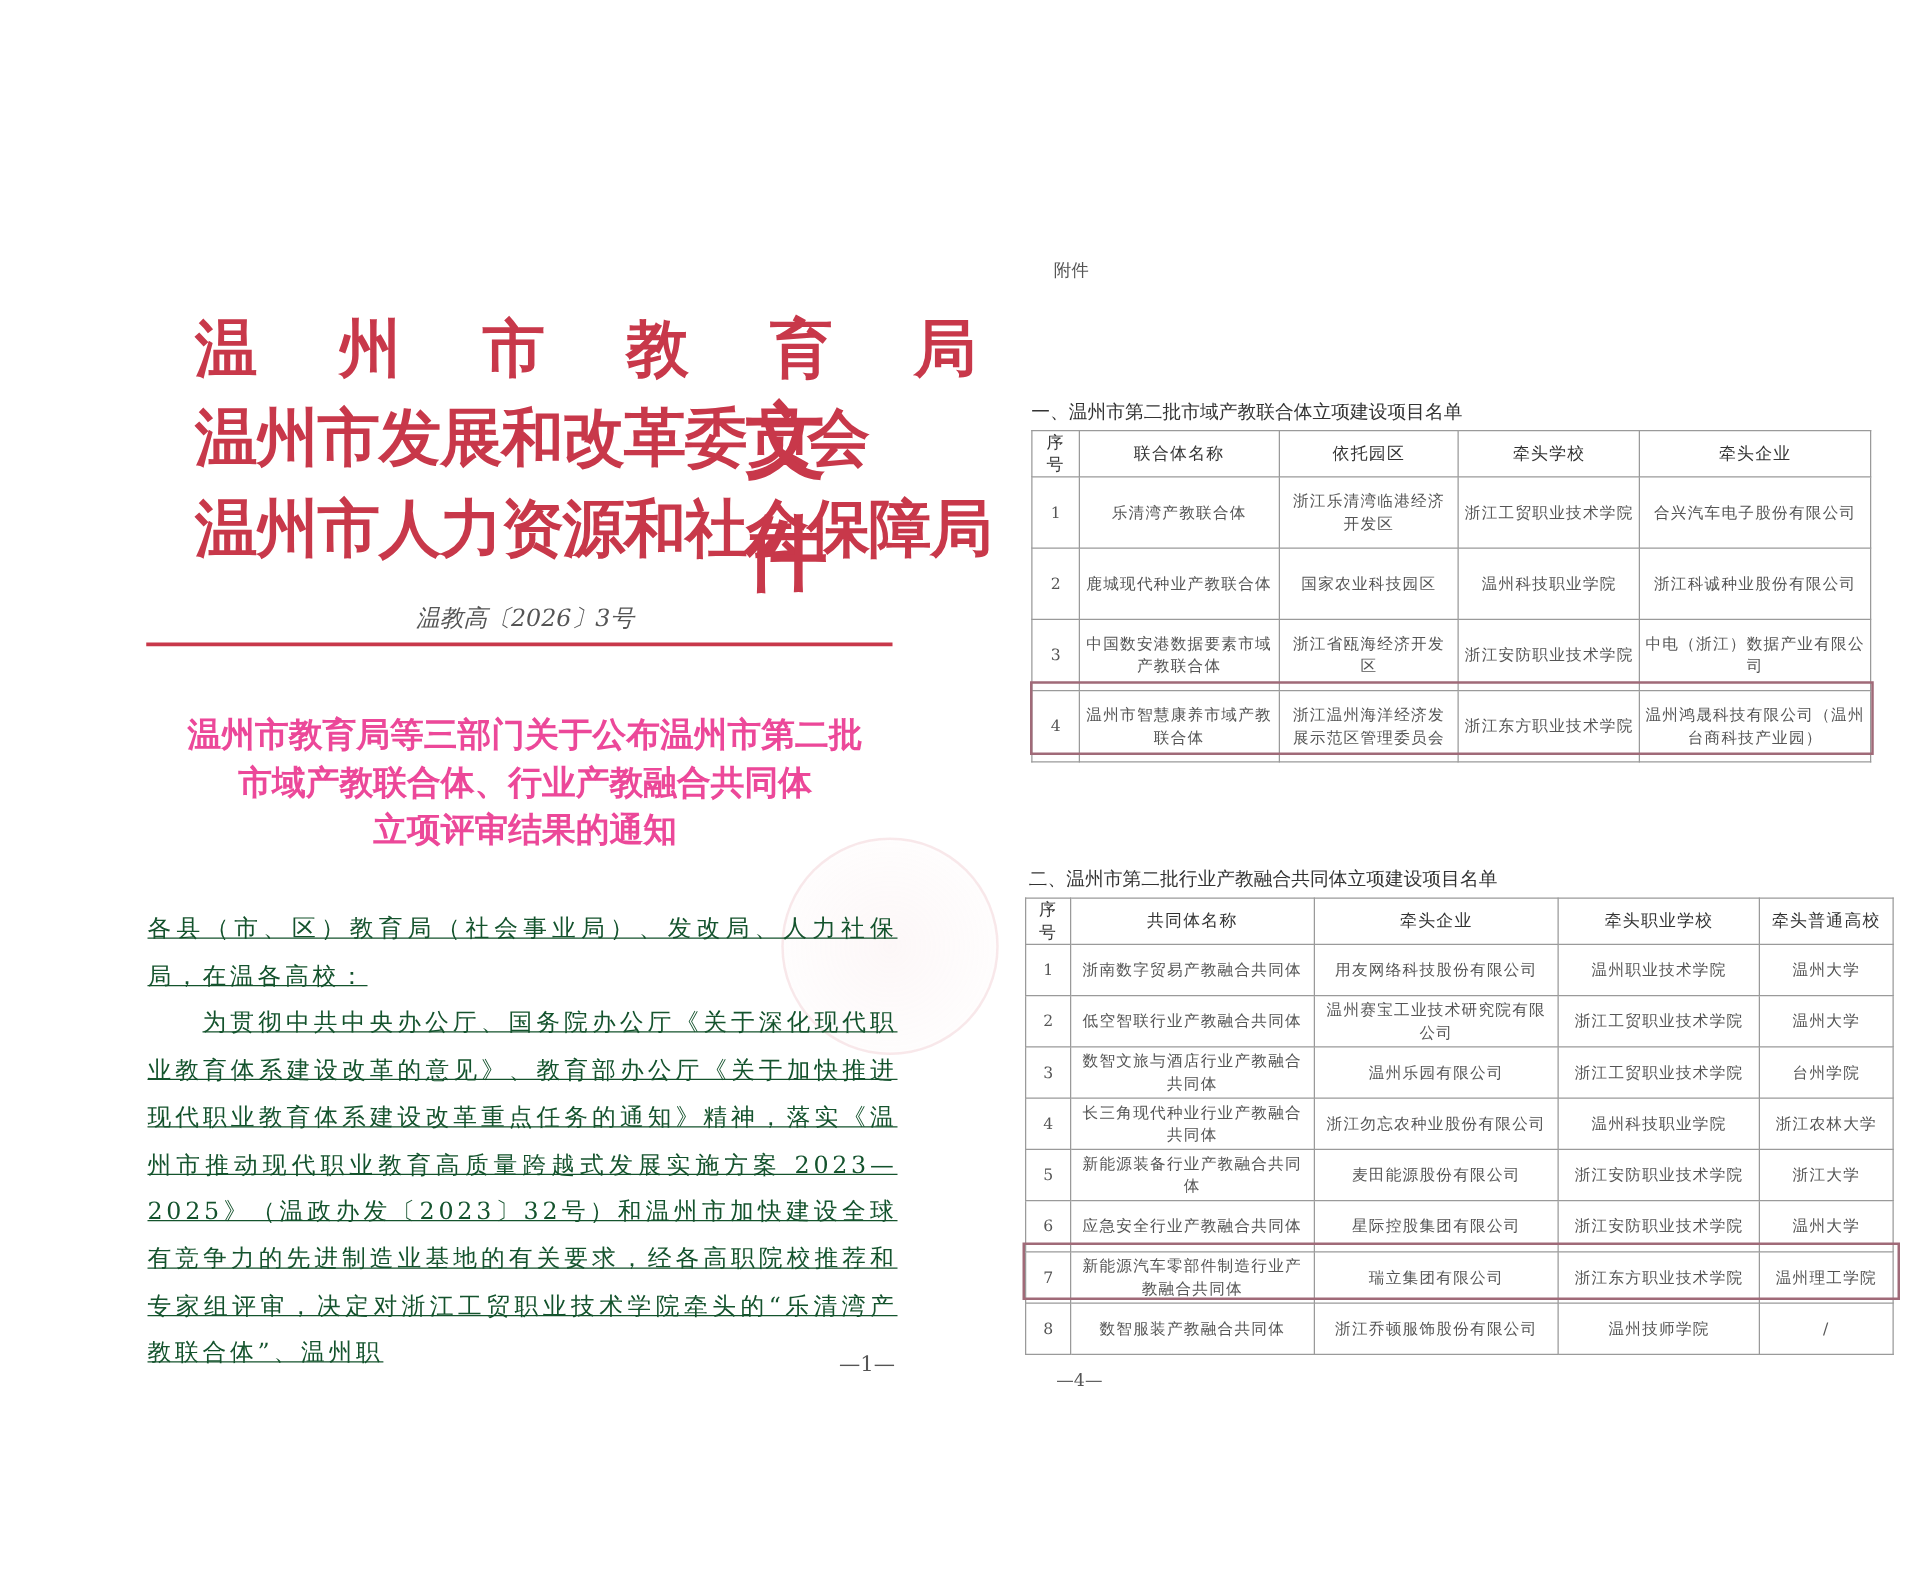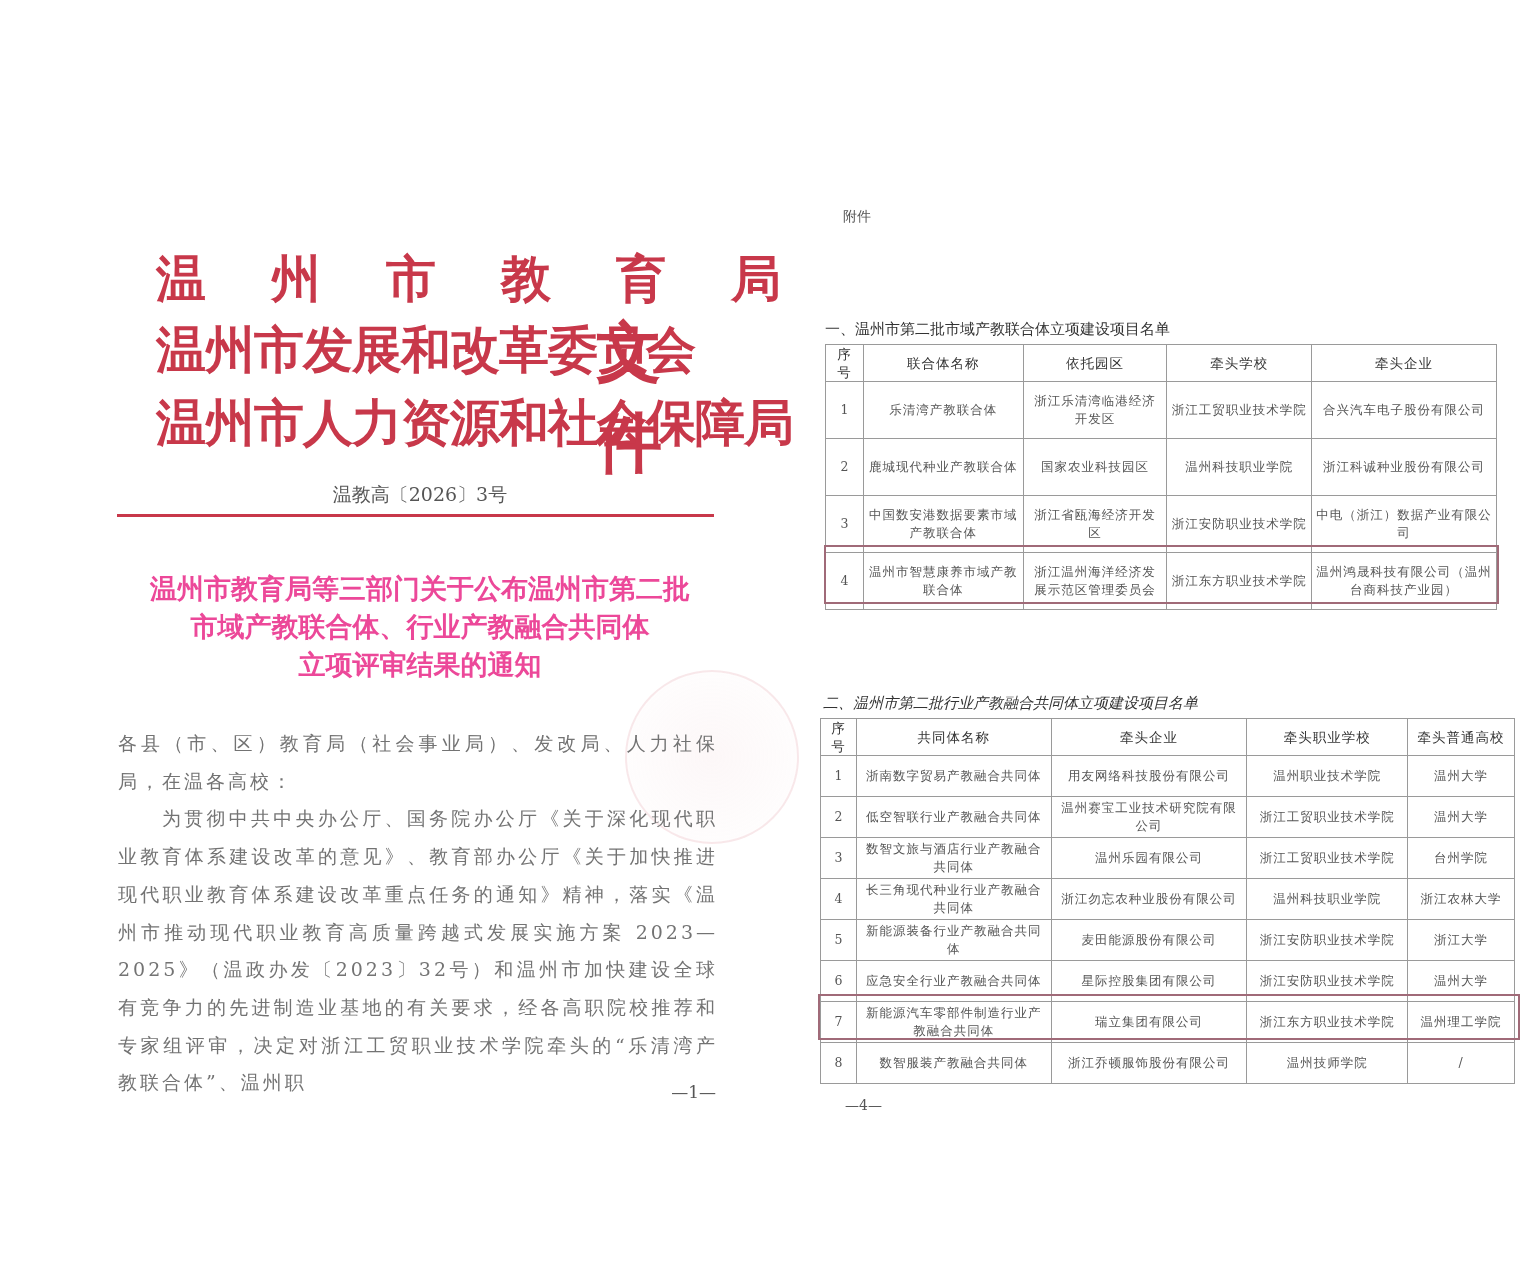--- a/index.html
+++ b/index.html
@@ -8,25 +8,25 @@
       font-family: "DejaVu Serif", "Liberation Serif", serif; color: #444;
     }
     .page { position: absolute; }
     
     #left { left: 110px; top: 230px; width: 620px; height: 900px; }
     .org-line { position: absolute; left: 18px; color: #c8384a; font-family: "DejaVu Serif", serif; font-weight: bold; white-space: nowrap; margin-left: 28px; }
     .org1 { top: 16px; font-size: 50px; letter-spacing: 65px; }
     .org2 { top: 87px; font-size: 50px; letter-spacing: -1px; }
     .org3 { top: 160px; font-size: 50px; letter-spacing: -1px; }
     .wenjian { position: absolute; left: 486px; top: 78px; font-size: 66px; color: #c8384a; font-weight: bold; letter-spacing: 2px; }
-    .docno { position: absolute; left: 0; width: 100%; top: 252px; text-align: center; font-size: 19px; color: #555; }
+    .docno { position: absolute; left: 0; width: 100%; top: 252px; text-align: center; font-size: 19px; color: #555; font-style: italic; }
     .redline { position: absolute; left: 7px; top: 284px; width: 597px; height: 3px; background: #c8384a; }
     .notice-title { position: absolute; left: 0; width: 100%; top: 340px; text-align: center; font-size: 27px; font-weight: bold; color: #ec4899; line-height: 38px; }
     .stamp { position: absolute; left: 515px; top: 440px; width: 170px; height: 170px; border-radius: 50%; border: 2px solid rgba(220,140,150,0.18); background: radial-gradient(circle, rgba(235,190,195,0.12), rgba(255,255,255,0)); }
-    .body-text { position: absolute; left: 8px; top: 495px; width: 600px; font-size: 19px; line-height: 37.7px; color: #737373; letter-spacing: 3px; text-align: justify; }
+    .body-text { position: absolute; left: 8px; top: 495px; width: 600px; font-size: 19px; line-height: 37.7px; color: #14532d; letter-spacing: 3px; text-align: justify; text-decoration: underline; }
     .body-text p { margin: 0; }
     .indent { text-indent: 44px; }
     .pageno-left { position: absolute; right: 14px; top: 852px; font-size: 17px; color: #555; }
 
     
     #right { left: 815px; top: 200px; width: 710px; height: 920px; }
     .attach { position: absolute; left: 28px; top: 8px; font-size: 14px; color: #555; font-family: "DejaVu Sans", sans-serif; }
     .att-title { position: absolute; left: 0; width: 700px; top: 32px; text-align: center; font-size: 20px; font-weight: bold; color: #333; line-height: 30px; }
     .sec-title { position: absolute; left: 10px; font-size: 15px; color: #333; font-family: "DejaVu Sans", sans-serif; }
     table { position: absolute; border-collapse: collapse; font-size: 12.5px; color: #555; }
@@ -110,21 +110,21 @@
       <td class="num">4</td>
       <td>温州市智慧康养市域产教联合体</td>
       <td>浙江温州海洋经济发展示范区管理委员会</td>
       <td>浙江东方职业技术学院</td>
       <td>温州鸿晟科技有限公司（温州台商科技产业园）</td>
     </tr>
   </tbody>
     </table>
   <div class="hl-box" style="left:9px; top:345px; width:671px; height:55px;"></div>
 
-  <div class="sec-title" style="top:494px; left:8px;font-style:italic;">二、温州市第二批行业产教融合共同体立项建设项目名单</div>
+  <div class="sec-title" style="top:494px; left:8px;">二、温州市第二批行业产教融合共同体立项建设项目名单</div>
   <table id="t2">
     <colgroup>
         <col style="width:36px">
         <col style="width:195px">
         <col style="width:196px">
         <col style="width:161px">
         <col style="width:107px">
       </colgroup>
     <tbody>
         <tr class="head">

